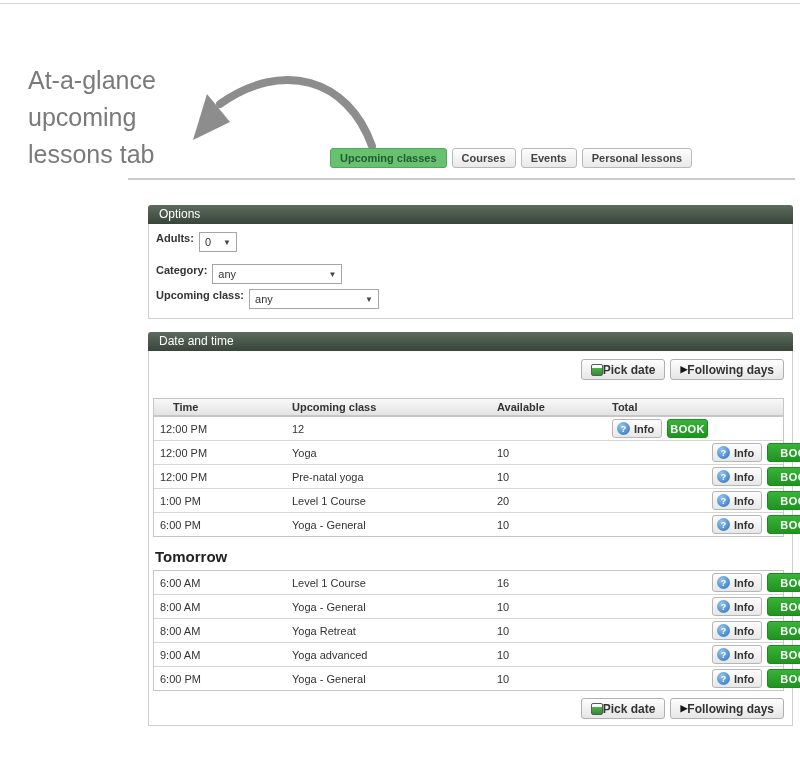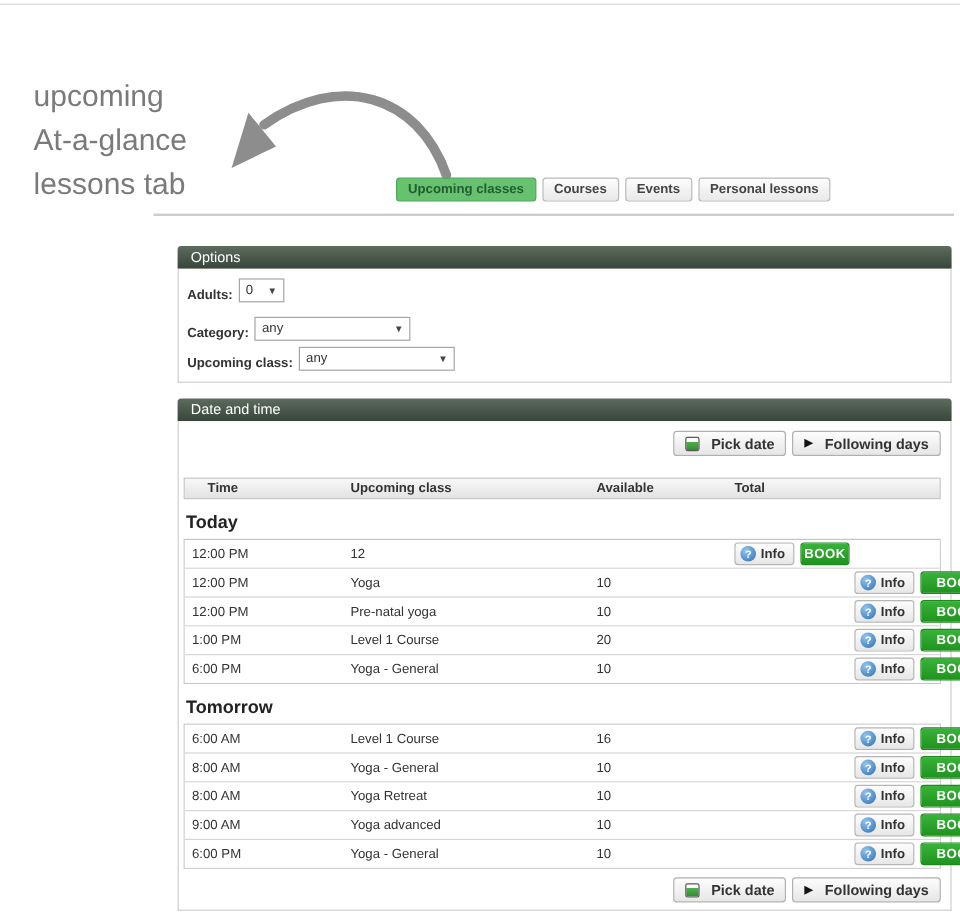--- a/index.html
+++ b/index.html
@@ -20,33 +20,33 @@
     color:var(--active-tab-text,#235c31);}
   .rule-under-tabs{position:absolute;left:128px;top:178px;width:667px;height:2px;background:#cccccc;}
   
   .panel{position:absolute;left:148px;width:645px;box-sizing:border-box;}
   .panel-header{height:19px;line-height:19px;padding-left:11px;font-size:12px;font-weight:normal;color:#fff;
     background:linear-gradient(180deg,var(--panel-header-top,#5d6c5f),var(--panel-header-bottom,#38453a));
     border-radius:3px 3px 0 0;}
   .panel-body{background:#fff;border:1px solid #cfcfcf;border-top:none;box-sizing:border-box;}
   #options-panel{top:205px;}
   #options-panel .panel-body{padding:8px 10px 9px 7px;}
-  .field{display:flex;align-items:flex-end;height:20px;}
+  .field{display:flex;align-items:flex-start;height:20px;}
   .field:nth-child(2){margin-top:12px;}
   .field:nth-child(3){margin-top:5px;}
   .field-label{font-size:11px;font-weight:bold;margin-right:5px;white-space:nowrap;}
   .selectbox{display:flex;align-items:center;justify-content:space-between;height:20px;
     border:1px solid #a6a6a6;background:#fff;padding:0 5px;font-size:11px;box-sizing:border-box;cursor:pointer;}
   .selectbox .caret{font-size:8px;color:#444;margin-left:6px;}
   
   #schedule-panel{top:332px;}
   #schedule-panel .panel-body{padding:8px 8px 6px 4px;}
   .btnbar{display:flex;justify-content:flex-end;gap:5px;}
   .btnbar.bottom{margin-top:7px;}
-  .btn{display:inline-flex;align-items:center;gap:10px;height:21px;padding:0 9px;
+  .btn{display:inline-flex;align-items:center;gap:0;height:21px;padding:0 9px;
     background:linear-gradient(180deg,#fdfdfd,#e6e6e6);border:1px solid #b0b0b0;border-radius:3px;
     font-size:12px;font-weight:bold;color:#333;box-sizing:border-box;cursor:pointer;white-space:nowrap;}
   .cal-icon{width:12px;height:12px;border:1px solid #5a5a5a;border-radius:2px;box-sizing:border-box;
     background:linear-gradient(180deg,#ffffff 0,#ffffff 3px,var(--calendar-green,#4db04d) 3px,#2f8f2f 100%);}
   .play-icon{font-size:9px;color:#151515;line-height:1;}
   .grid-cols{display:grid;grid-template-columns:138px 205px 115px 100px 1fr;align-items:center;}
   .thead{margin-top:18px;height:18px;background:linear-gradient(180deg,#f8f8f8,#e3e3e3);
     border:1px solid #c6c6c6;font-size:11px;font-weight:bold;box-sizing:border-box;}
   .thead .cell-time{padding-left:19px;}
   .section-heading{margin:11px 0 5px 2px;font-size:15px;font-weight:bold;color:#222;}
@@ -65,22 +65,22 @@
     background:linear-gradient(180deg,var(--book-green-top,#39b339),var(--book-green-bottom,#1f941f));
     border:1px solid #1d8a1d;border-radius:3px;color:#fff;font-size:11px;font-weight:bold;
     letter-spacing:.4px;box-sizing:border-box;cursor:pointer;}
 </style>
 </head>
 <body>
 
 <div class="top-rule"></div>
 
 <div class="annotation">
+    <div>At-a-glance</div>
     <div>upcoming</div>
-    <div>At-a-glance</div>
     <div>lessons tab</div>
   </div>
 
 <svg class="arrow-svg" width="215" height="95" viewBox="0 0 215 95">
   <path d="M202 88 C178 20, 112 2, 50 46" fill="none" stroke="#8d8d8d" stroke-width="8" stroke-linecap="round"></path>
   <polygon points="23,82 60,64 37,36" fill="#8d8d8d"></polygon>
 </svg>
 
 <div class="tab-bar">
     <div class="tab active">Upcoming classes</div>
@@ -134,21 +134,20 @@
 
     <div class="thead grid-cols">
       <span class="cell-time">Time</span>
       <span>Upcoming class</span>
       <span>Available</span>
       <span>Total</span>
       <span></span>
     </div>
 
     <div id="schedule-sections">
-        <div class="section-heading">Today</div>
         <div class="rows">
           <div class="row grid-cols">
             <div class="cell-time">12:00 PM</div>
             <div>12</div>
             <div></div>
             <div class="actions">
               <div class="info-btn">
                 <span class="q-icon">?</span>
                 <span>Info</span>
               </div>

